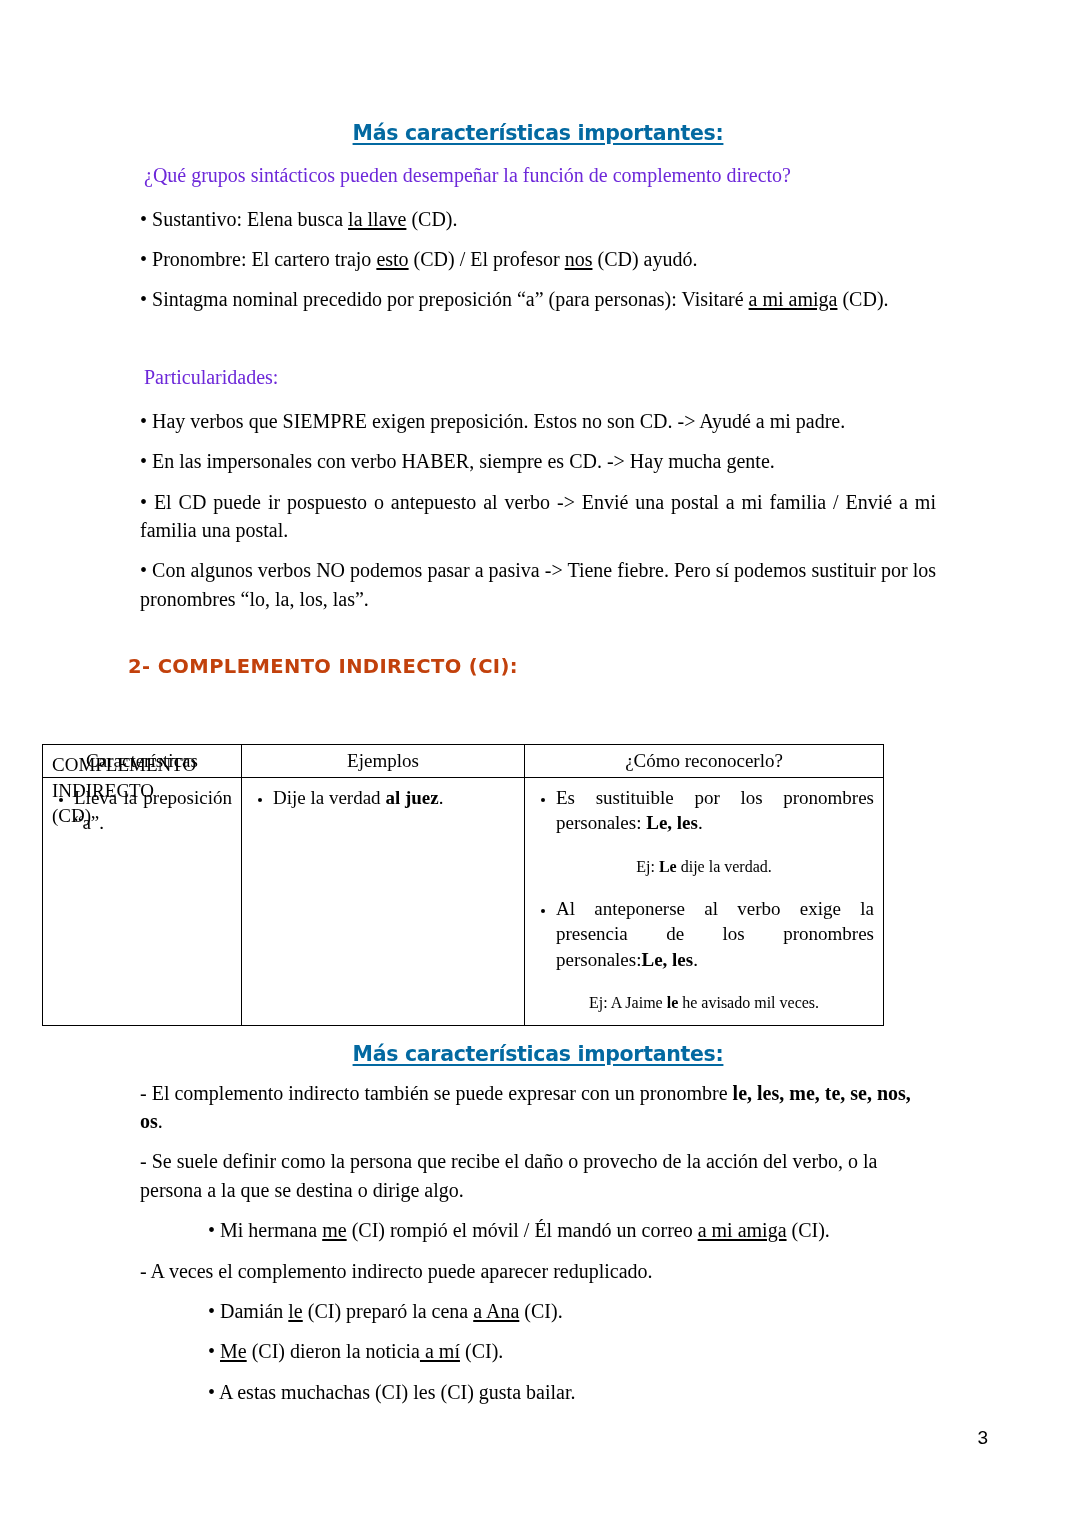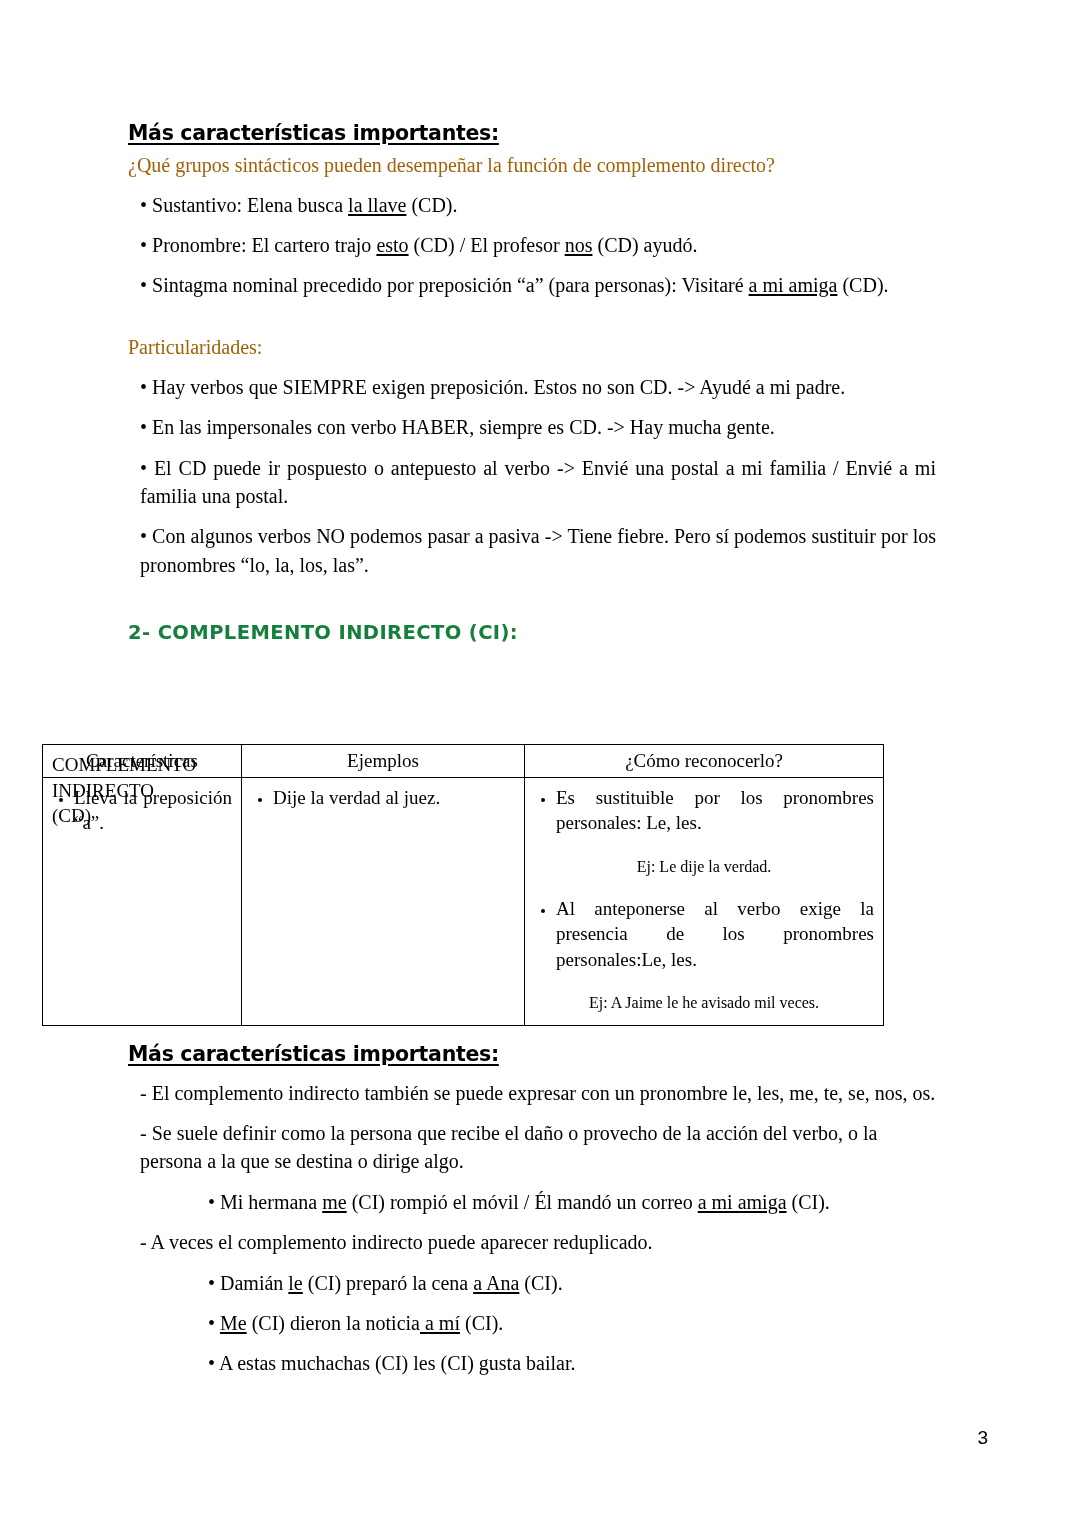--- a/index.html
+++ b/index.html
@@ -22,61 +22,62 @@
   .content {
     position: absolute;
     left: 128px;
     top: 122px;
     width: 820px;
   }
 
   
   .head-comic {
     font-family: "DejaVu Sans", sans-serif;
-    color: #000000;
+    color: #0369a1;
     font-weight: bold;
     font-size: 20.5px;
     letter-spacing: -0.3px;
     text-decoration: underline;
     text-underline-offset: 3px;
     margin: 0 0 6px 0;
     line-height: 1.15;
+    text-align: center;
   }
 
   .section-title {
     font-family: "DejaVu Sans", sans-serif;
-    color: #15803d;
+    color: #c2410c;
     font-weight: bold;
     font-size: 19.5px;
     letter-spacing: 0.4px;
     margin: 0;
     line-height: 1.2;
   }
 
   .blue-serif {
-    color: #a16207;
+    color: #6d28d9;
     font-size: 20px;
     line-height: 1.35;
-    margin: 0;
+    margin: 16px;
   }
 
   
   p.body {
     font-size: 20px;
     line-height: 1.42;
     margin: 12px;
     text-align: justify;
   }
   p.body.left { text-align: left; }
   .indent-1 { padding-left: 68px; }
   .hang {
     text-align: justify;
   }
   u.ul { text-decoration: underline; text-underline-offset: 2px; }
-  b.bd { font-weight: normal; }
+  b.bd { font-weight: bold; }
   .gap-md { height: 22px; }
   .gap-lg { height: 30px; }
 
   
   table.grid {
     position: absolute;
     left: 42px;
     top: 744px;
     width: 806px;
     border-collapse: collapse;

